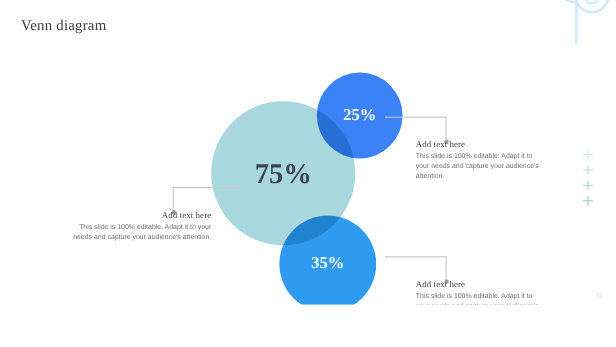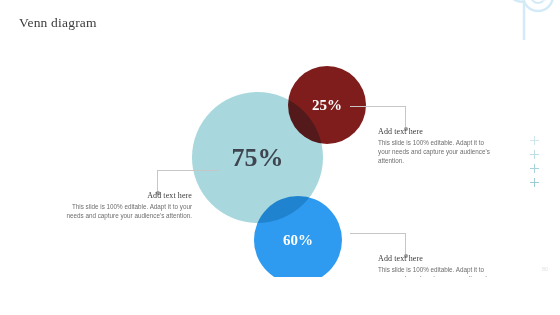--- a/index.html
+++ b/index.html
@@ -89,21 +89,21 @@
     background: #a8d8dd;
     color: #3f4550;
     font-size: 26px;
     z-index: 3;
   }
   #circle-25 {
     left: 288px;
     top: 66px;
     width: 78px;
     height: 78px;
-    background: #7f1d1d;
+    background: #3b82f6;
     color: #ffffff;
     font-size: 15px;
     z-index: 2;
   }
   #circle-35 {
     left: 254px;
     top: 196px;
     width: 88px;
     height: 88px;
     background: #2e9bf0;
@@ -205,21 +205,21 @@
     <span class="plus-mark plus-1"></span>
     <span class="plus-mark plus-2"></span>
     <span class="plus-mark plus-3"></span>
     <span class="plus-mark plus-4"></span>
   </div>
 
   <div class="venn-circle" id="circle-25">25%</div>
 
   <div class="venn-circle" id="circle-75">75%</div>
 
-  <div class="venn-circle" id="circle-35">60%</div>
+  <div class="venn-circle" id="circle-35">35%</div>
 
   <div class="connector" id="conn-top">
     <span class="conn-line-h"></span>
     <span class="conn-line-v"></span>
     <span class="conn-dot"></span>
   </div>
 
   <div class="connector" id="conn-bottom">
     <span class="conn-line-h"></span>
     <span class="conn-line-v"></span>

